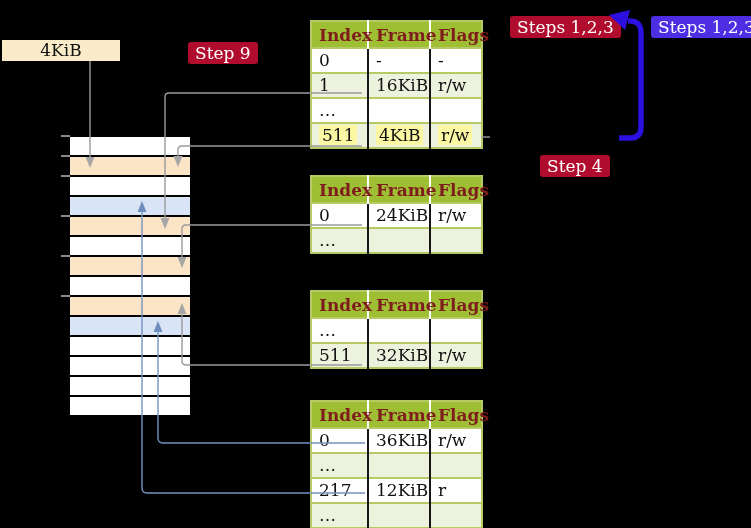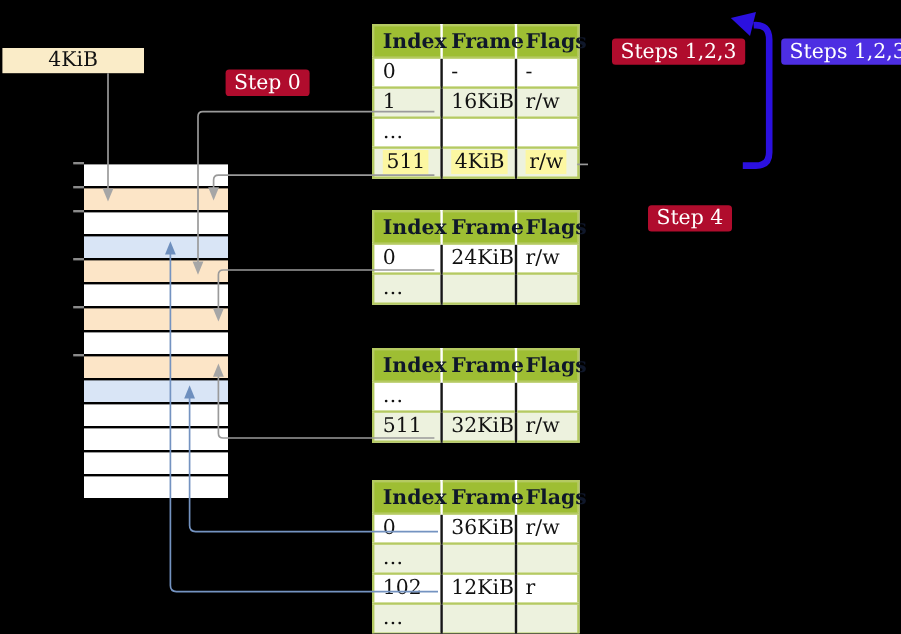--- a/index.html
+++ b/index.html
@@ -3,41 +3,41 @@
 <meta charset="utf-8">
 <style>
   html,body{margin:0;padding:0;background:#000;}
   .stage{position:relative;width:751px;height:528px;background:#000;overflow:hidden;
          font-family:"DejaVu Serif", serif;}
 
   
   .label4kib{position:absolute;left:2px;top:40px;width:118px;height:21px;line-height:21px;
              background:#FAECC8;color:#111;font-size:17px;text-align:center;}
   .badge{position:absolute;height:20px;line-height:20px;padding:1px 7px;border-radius:3px;
-         color:#fff;font-size:17px;white-space:nowrap;margin-top:16px;}
+         color:#fff;font-size:17px;white-space:nowrap;}
   .badge.red{background:#B00C2D;}
   .badge.blue{background:#4D2EE2;}
   .step0{left:188px;top:42px;}
   .steps123{left:510px;top:16px;}
   .steps1234{left:651px;top:16px;}
   .step4{left:540px;top:155px;}
 
   
   .strip{position:absolute;left:70px;top:137px;width:120px;height:278px;
          display:flex;flex-direction:column;gap:2px;}
   .mrow{height:18px;flex:0 0 18px;}
   .mrow.free{background:#FFFFFF;}
   .mrow.page_table{background:#FCE5C7;}
   .mrow.mapped{background:#D9E5F6;}
   .tick{position:absolute;left:61px;width:9px;height:2px;background:#8a8a8a;}
 
   
   table.ptable{position:absolute;left:310px;width:171px;border-collapse:collapse;
                table-layout:fixed;background:#fff;border:2px solid #B5CA62;}
-  table.ptable th{background:#9EBE33;color:#0f172a;font-weight:bold;font-size:17px;
+  table.ptable th{background:#9EBE33;color:#7f1d1d;font-weight:bold;font-size:17px;
                   text-align:right;height:20px;line-height:20px;padding:3px 0 2px 7px;
                   border-right:2px solid #fff;}
   table.ptable th:last-child{border-right:none;}
   table.ptable td{font-size:17px;color:#111;height:19px;line-height:19px;
                   padding:2px 0 2px 7px;border-top:2px solid #B5CA62;
                   border-right:2px solid #161616;white-space:nowrap;overflow:hidden;}
   table.ptable td:last-child{border-right:none;}
   table.ptable tbody tr:nth-child(even) td{background:#EDF2DE;}
   #t1{top:20px;} #t2{top:175px;} #t3{top:290px;} #t4{top:400px;}
   .hl{background:#FCF7A2;padding:0 3px;}
@@ -45,21 +45,21 @@
   
   .overlay{position:absolute;left:0;top:0;z-index:6;pointer-events:none;}
 </style>
 </head>
 <body>
 
 <div class="stage">
 
   <div class="label4kib">4KiB</div>
 
-  <div class="badge red step0">Step 0</div>
+  <div class="badge red step0">Step 9</div>
   <div class="badge red steps123">Steps 1,2,3</div>
   <div class="badge blue steps1234">Steps 1,2,3,4</div>
   <div class="badge red step4">Step 4</div>
 
   <div class="strip">
       <div class="mrow free"></div>
       <div class="mrow page_table"></div>
       <div class="mrow free"></div>
       <div class="mrow mapped"></div>
       <div class="mrow page_table"></div>
@@ -190,21 +190,21 @@
         <td>0</td>
         <td>36KiB</td>
         <td>r/w</td>
       </tr>
       <tr>
         <td>…</td>
         <td></td>
         <td></td>
       </tr>
       <tr>
-        <td>102</td>
+        <td>217</td>
         <td>12KiB</td>
         <td>r</td>
       </tr>
       <tr>
         <td>…</td>
         <td></td>
         <td></td>
       </tr>
     </tbody>
   </table>

